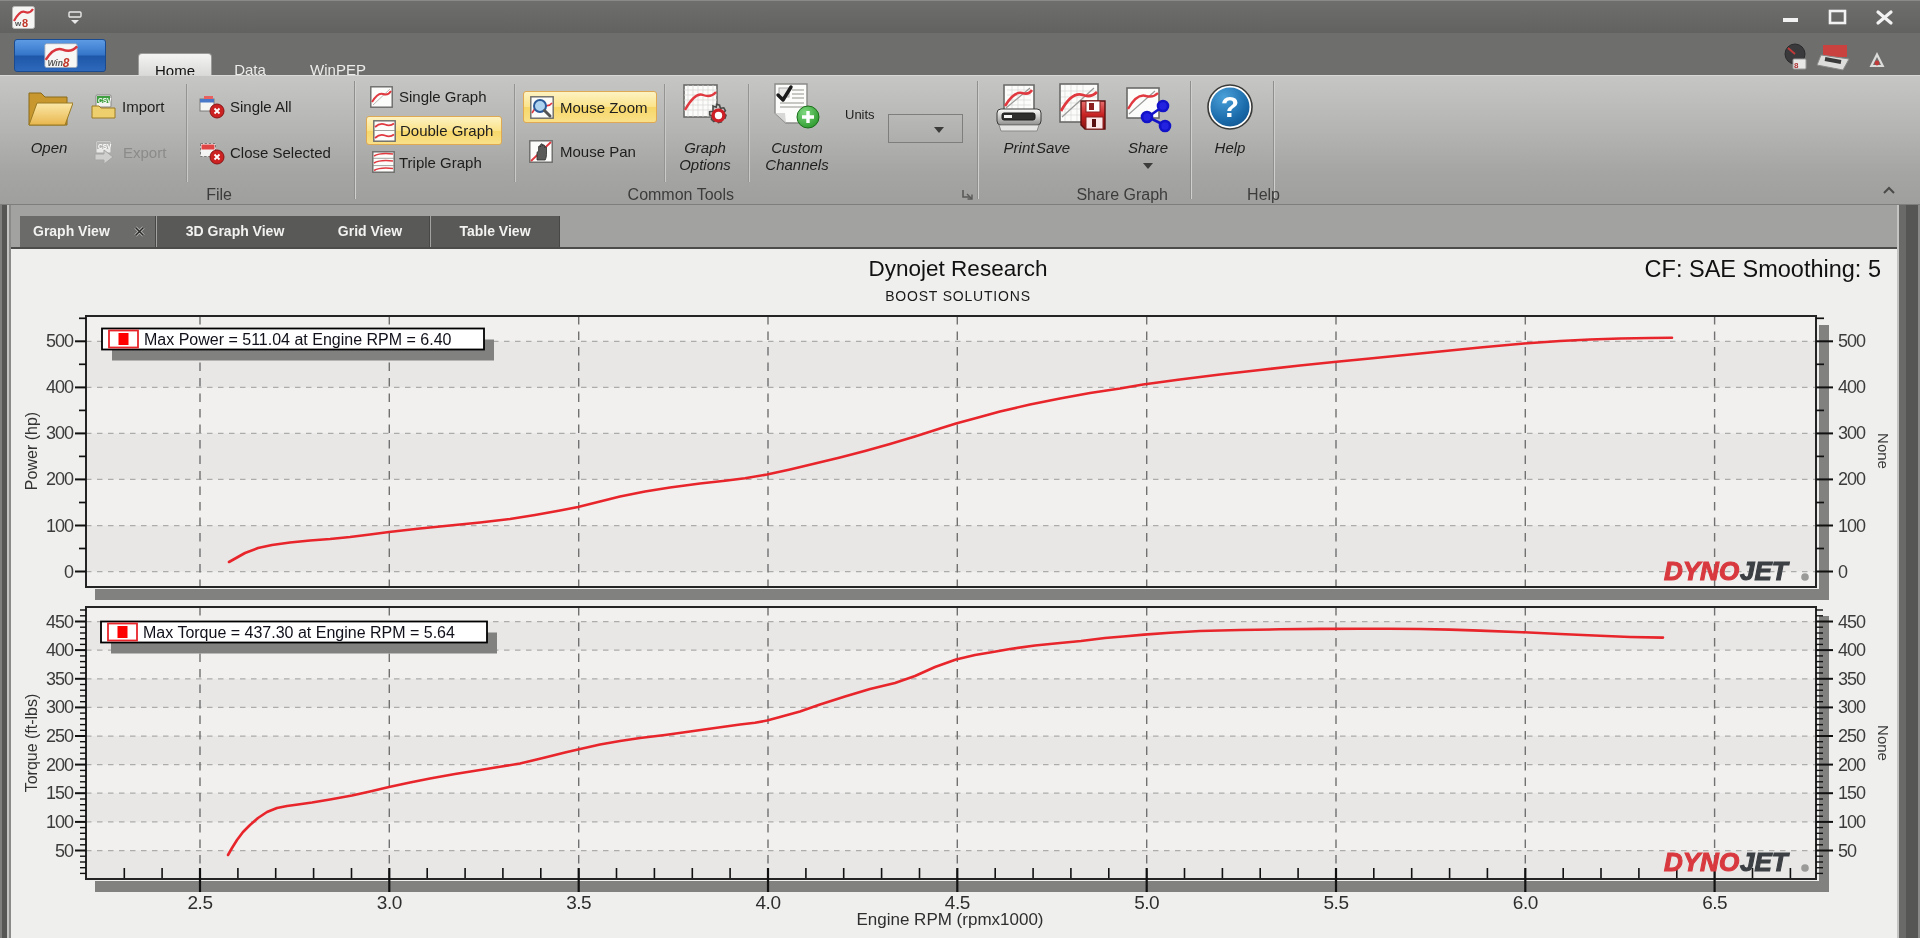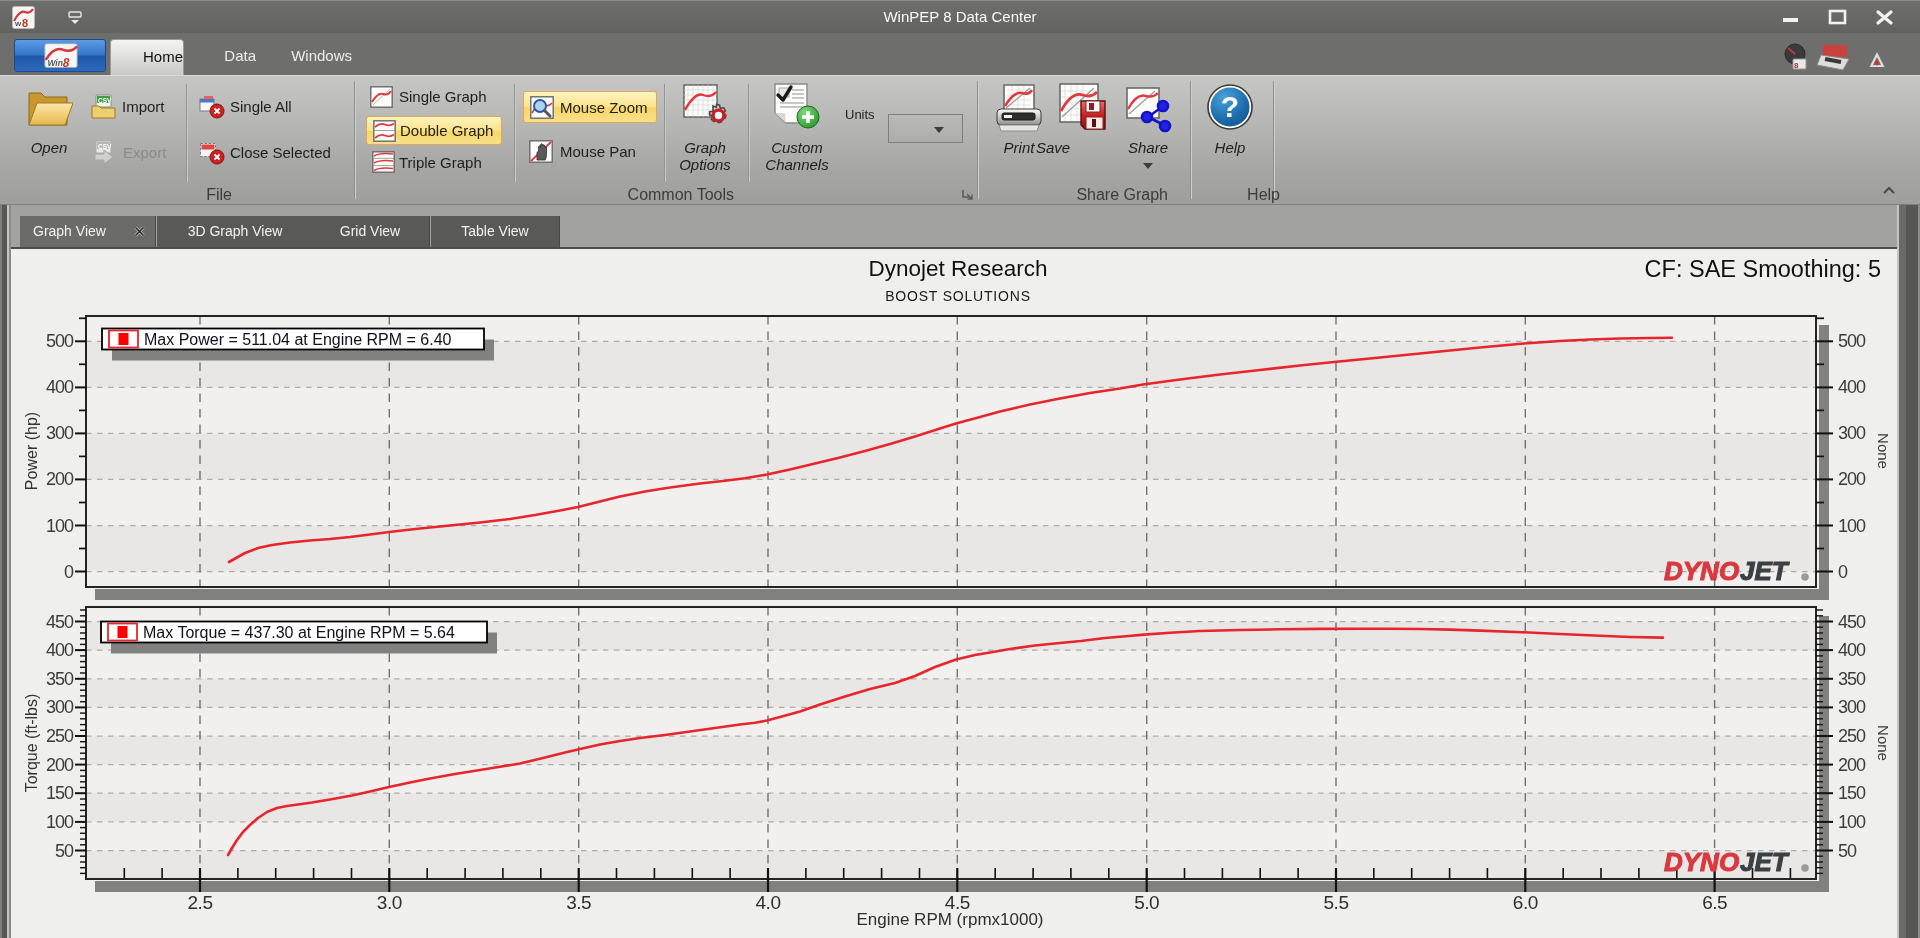--- a/index.html
+++ b/index.html
@@ -10,21 +10,21 @@
   
   #titlebar { left:0; top:0; width:1920px; height:33px;
     background:linear-gradient(#6e6e6d,#626261); border-top:1px solid #8a8a89; }
   #title-text { left:0; top:7px; width:1920px; text-align:center; font-size:15px; color:#fafafa; }
 
   
   #tabrow { left:0; top:33px; width:1920px; height:42px; background:#6e6e6c; }
   #appbtn { left:14px; top:6px; width:92px; height:33px; border-radius:3px;
     background:linear-gradient(#5d9be4 0%,#3575c8 48%,#1e57a8 52%,#2e69bc 100%);
     border:1px solid #1a4a90; }
-  .rtab { top:6px; height:34px; line-height:34px; font-size:15px; color:#ededec; text-align:right; }
+  .rtab { top:20px; height:34px; line-height:34px; font-size:15px; color:#ededec; text-align:center;margin-left:28px; }
   #tab-home { left:110px; width:74px; color:#111; background:linear-gradient(#f4f4f3,#dcdcda 55%,#c9c9c7);
     border:1px solid #9a9a98; border-bottom:none; border-radius:4px 4px 0 0; height:36px; }
   #tab-data { left:188px; width:68px; }
   #tab-windows { left:268px; width:84px; }
 
   
   #ribbon { left:0; top:75px; width:1920px; height:130px;
     background:linear-gradient(#c6c6c4 0%,#b3b3b1 45%,#a5a5a3 75%,#9f9f9d 100%);
     border-top:1px solid #d8d8d6; border-bottom:1px solid #7e7e7c; }
   .vsep { top:5px; height:118px; width:2px;
@@ -34,36 +34,35 @@
   .grouplabel { font-size:16px; color:#3c3c3c; text-align:right; top:110px; }
   .biglabel { font-size:15px; color:#1e1e1e; text-align:center;font-style:italic; }
   .smalllabel { font-size:15px; color:#1e1e1e; }
   .graylabel { font-size:15px; color:#8b8b89; }
   .ybtn { background:linear-gradient(#fdf3c2,#fbe38a 50%,#f7d768 51%,#f9e089);
     border:1px solid #dfa953; border-radius:3px; }
 
   
   #tabstrip { left:0; top:205px; width:1920px; height:42px; background:#a2a2a0; }
   .doctab { top:11px; height:31px; color:#f2f2f1; font-size:14px;
-    text-align:center; line-height:30px; background:#595957; border-right:1px solid #474745; }
+    text-align:center; line-height:30px; background:#595957; border-right:1px solid #474745;font-weight:bold; }
 
   
   #content { left:11px; top:247px; width:1886px; height:691px; background:#efefee;
     border-top:2px solid #4c4c4a; }
   
   #lframe { left:0; top:205px; width:11px; height:733px;
     background:linear-gradient(to right,#7e7e7d 0 2px,#565655 2px 7px,#c4c4c2 7px 9px,#8a8a88 9px 11px); }
   #rframe { left:1897px; top:205px; width:23px; height:733px;
     background:linear-gradient(to right,#c4c4c2 0 2px,#6a6a68 2px 9px,#565655 9px 21px,#8a8a88 21px 23px); }
 </style>
 </head>
 <body>
 
 <div id="titlebar" class="abs">
-  <div id="title-text" class="abs">WinPEP 8 Data Center</div>
 
   <svg class="abs" style="left:12px;top:5px" width="23" height="23" viewBox="0 0 23 23">
     <rect x="0.5" y="0.5" width="22" height="22" rx="2" fill="#f5f5f4" stroke="#b9b9b8"></rect>
     <path d="M2 15 Q8 4 13 6 Q18 8 21 3" fill="none" stroke="#d8363c" stroke-width="2.2"></path>
     <text x="3" y="20" font-size="8" font-weight="bold" fill="#555" font-family="Liberation Sans">w</text>
     <text x="10" y="21" font-size="11" font-weight="bold" fill="#c0392b" font-family="Liberation Sans">8</text>
   </svg>
 
   <svg class="abs" style="left:66px;top:10px" width="18" height="15" viewBox="0 0 18 15">
     <rect x="3" y="1" width="12" height="5" rx="1" fill="none" stroke="#e8e8e8" stroke-width="1.4"></rect>
@@ -80,21 +79,21 @@
 <div id="tabrow" class="abs">
   <div id="appbtn" class="abs"></div>
   <svg class="abs" style="left:44px;top:9px" width="34" height="28" viewBox="0 0 40 31">
     <rect x="1" y="1" width="38" height="28" rx="2" fill="#f7f7f6" stroke="#9aa7b8"></rect>
     <path d="M2 20 Q12 4 22 8 Q32 12 39 4" fill="none" stroke="#d8363c" stroke-width="3"></path>
     <text x="4" y="27" font-size="10" font-weight="bold" font-style="italic" fill="#5a5a5a" font-family="Liberation Sans">Win</text>
     <text x="22" y="28" font-size="14" font-weight="bold" font-style="italic" fill="#c0392b" font-family="Liberation Sans">8</text>
   </svg>
   <div id="tab-home" class="rtab abs">Home</div>
   <div id="tab-data" class="rtab abs">Data</div>
-  <div id="tab-windows" class="rtab abs">Windows</div>
+  <div id="tab-windows" class="rtab abs">WinPEP</div>
 
   <svg class="abs" style="left:1783px;top:10px" width="104" height="28" viewBox="0 0 104 28">
     <circle cx="12" cy="11" r="10" fill="#3a3a3c" stroke="#2a2a2c"></circle>
     <path d="M12 11 L5 5" stroke="#c03a3a" stroke-width="2"></path>
     <rect x="10" y="16" width="13" height="10" rx="1" fill="#e8e8e7" stroke="#999"></rect>
     <text x="11" y="25" font-size="8" font-weight="bold" fill="#b03030" font-family="Liberation Sans">8</text>
     <rect x="40" y="2" width="24" height="12" fill="#c9423f"></rect>
     <path d="M38 12 L66 16 L60 27 L34 22 Z" fill="#dddddb" stroke="#8a8a88"></path>
     <path d="M42 16 L58 19" stroke="#3a3a3a" stroke-width="4"></path>
     <path d="M86.5 24 L94 9 L101.5 24 Z M90 22 L94 14 L98 22 Z" fill="#dcdcda" fill-rule="evenodd"></path>

